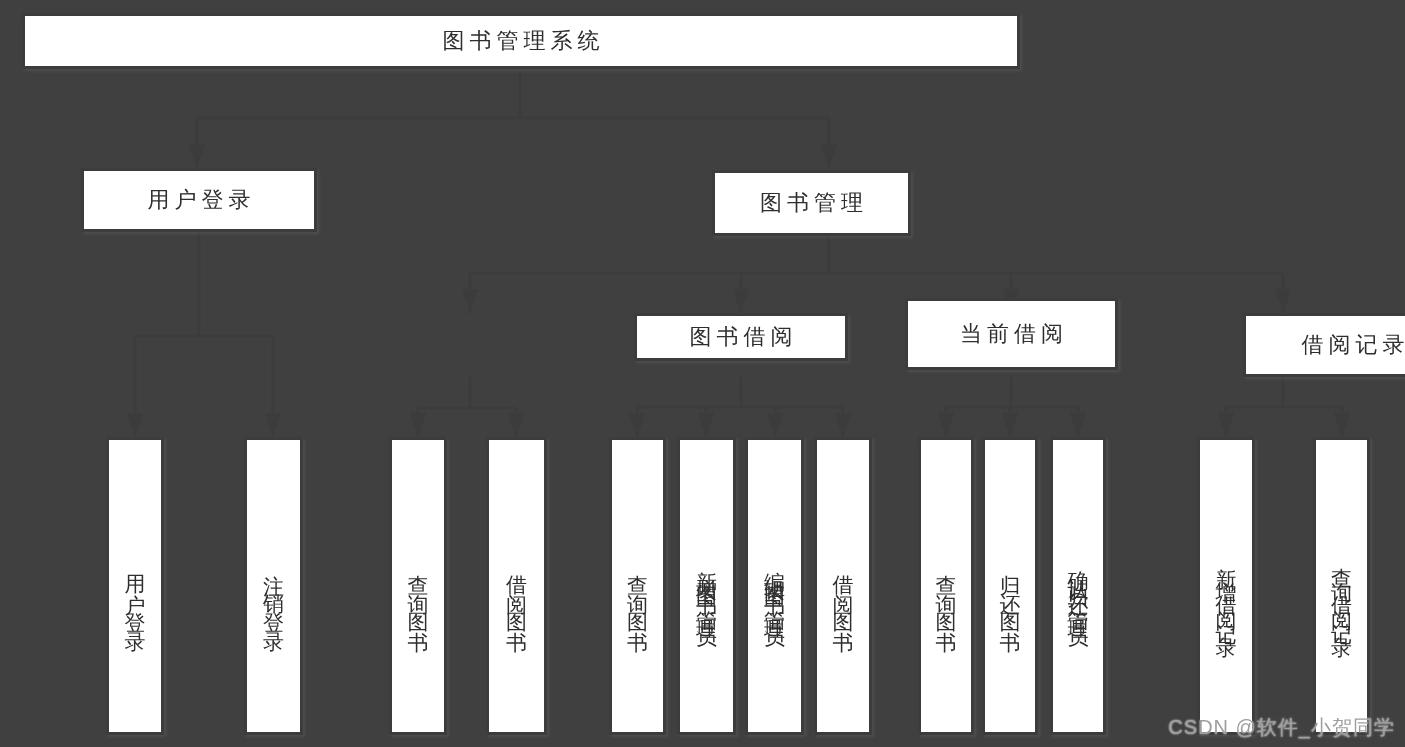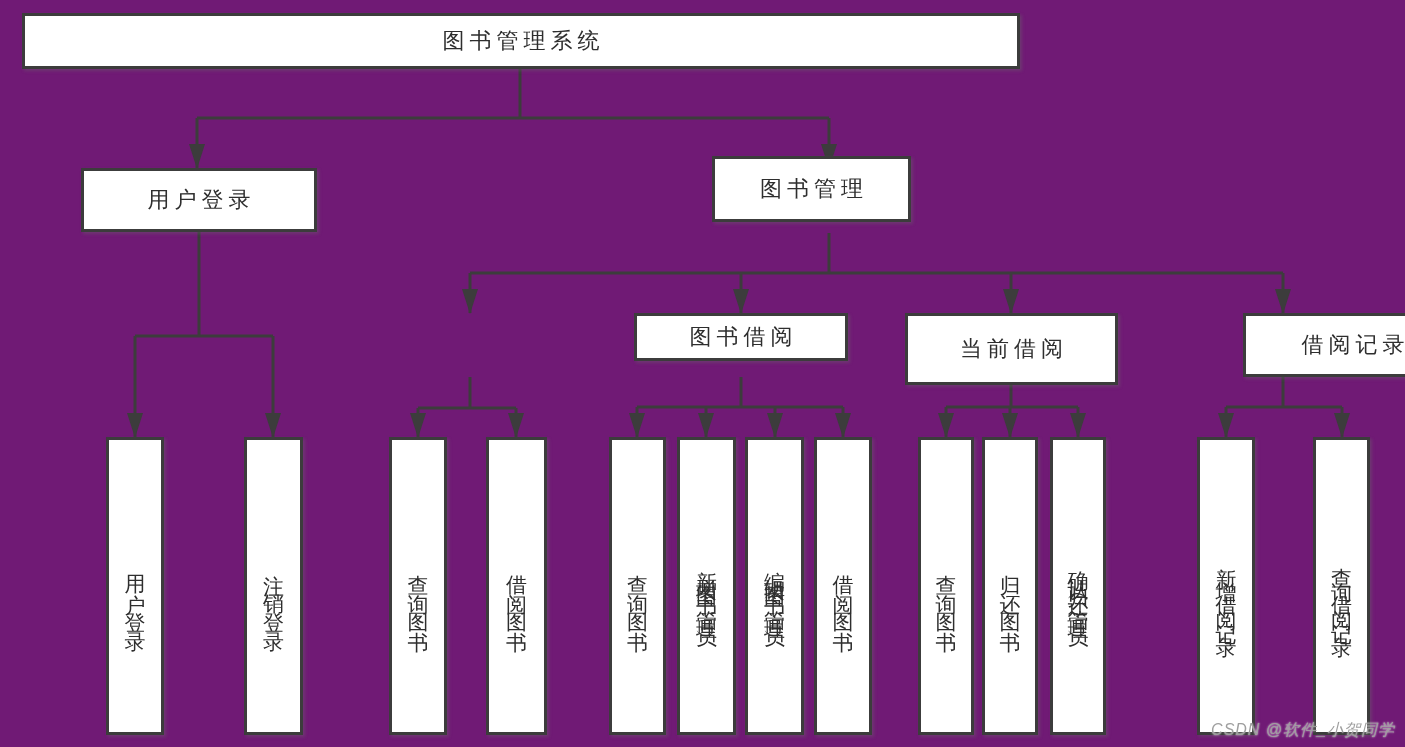--- a/index.html
+++ b/index.html
@@ -1,19 +1,19 @@
 <!DOCTYPE html>
 <html><head>
 <meta charset="utf-8">
 <style>
   html,body{margin:0;padding:0;background:#fff;}
   #canvas{
     position:relative;
     width:1405px;height:747px;
-    background:#701a75;
+    background:#404040;
     font-family:"Liberation Sans","DejaVu Sans",sans-serif;
     overflow:hidden;
   }
   #connector-svg{position:absolute;left:0;top:0;z-index:1;}
   .box{
     position:absolute;
     background:#fff;
     border:3px solid #3c3c3c;
     box-sizing:border-box;
     display:flex;align-items:center;justify-content:center;
@@ -33,27 +33,26 @@
     font-size:21px;
     white-space:nowrap;
     color:#2e2e2e;
   }
   .ls-wide  .vtext{letter-spacing:19px;padding-top:19px;}
   .ls-med   .vtext{letter-spacing:14px;padding-top:14px;}
   .ls-tight .vtext{letter-spacing:8px;padding-top:8px;}
   #watermark{
     position:absolute;
     right:10px;bottom:6px;
-    font-size:16px;
+    font-size:20px;
     color:#9e9e9e;
     text-shadow:0 0 2px rgba(255,255,255,0.9);
     z-index:5;
     letter-spacing:1px;
     white-space:nowrap;
-    font-style:italic;
   }
 </style>
 </head>
 <body>
 
 <div id="canvas">
 
   <svg id="connector-svg" width="1405" height="747" viewBox="0 0 1405 747">
 
     <path d="M520 69 L520 118 M197 118 L829 118 M197 118 L197 168 M829 118 L829 168
@@ -76,28 +75,28 @@
          M1218 413 L1234 413 L1226 438 Z  M1334 413 L1350 413 L1342 438 Z"></path>
   </svg>
 
   <div class="box" style="left:22px;top:13px;width:998px;height:56px">
     <span class="htext">图书管理系统</span>
   </div>
 
   <div class="box" style="left:81px;top:168px;width:236px;height:64px">
     <span class="htext">用户登录</span>
   </div>
-  <div class="box" style="left:712px;top:156px;width:199px;height:66px">
+  <div class="box" style="left:712px;top:170px;width:199px;height:66px">
     <span class="htext">图书管理</span>
   </div>
 
   <div class="box" style="left:634px;top:313px;width:214px;height:48px">
     <span class="htext">图书借阅</span>
   </div>
-  <div class="box" style="left:905px;top:313px;width:213px;height:72px">
+  <div class="box" style="left:905px;top:298px;width:213px;height:72px">
     <span class="htext">当前借阅</span>
   </div>
   <div class="box" style="left:1243px;top:313px;width:220px;height:64px">
     <span class="htext">借阅记录</span>
   </div>
 
   <div class="box ls-wide" style="left:106px;top:437px;width:58px;height:298px">
     <span class="vtext">用户登录</span>
   </div>
   <div class="box ls-wide" style="left:244px;top:437px;width:59px;height:298px">

